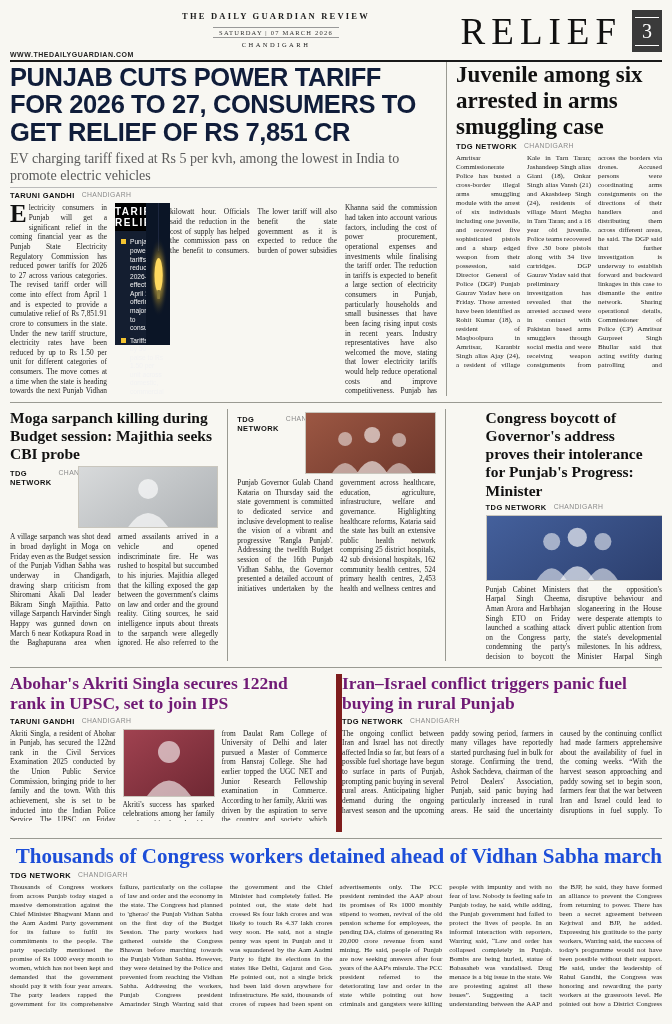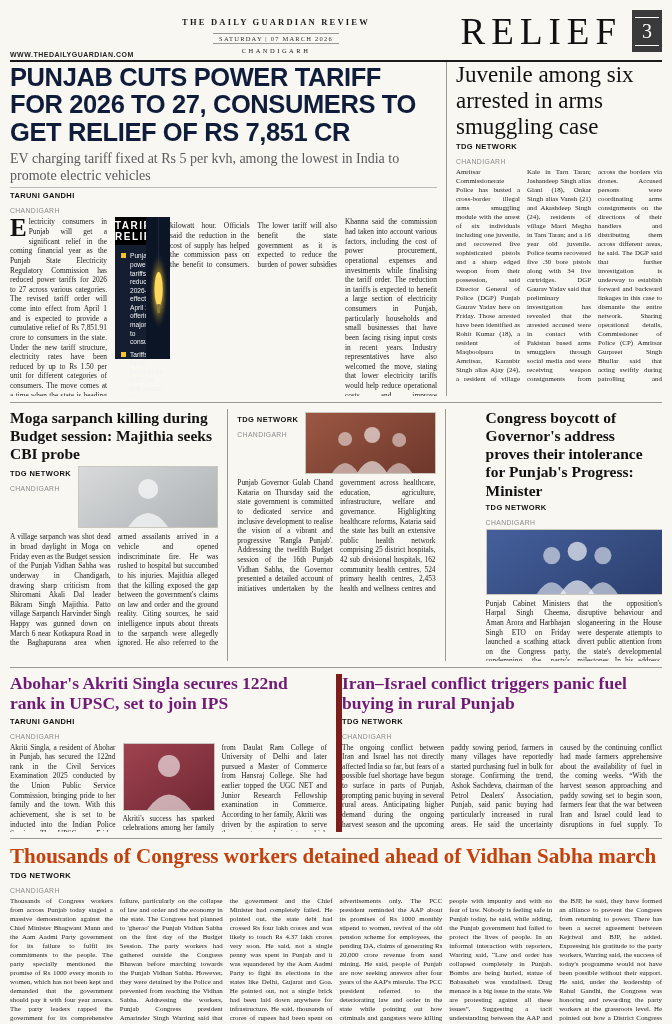--- a/index.html
+++ b/index.html
@@ -1,35 +1,35 @@
 <!DOCTYPE html>
 <html><head>
 <meta charset="utf-8">
 <style>
   html,body{margin:0;padding:0;background:#e8e6e0;}
   .page{position:relative;box-sizing:border-box;width:672px;height:1024px;margin:0 auto;
         background:#f8f7f2;padding:8px 10px;overflow:hidden;
         font-family:"Liberation Serif", serif;color:#1c1c1c;}
   
   header{position:relative;height:52px;border-bottom:2px solid #1a1a1a;}
-  .mast-center{position:absolute;left:110px;right:230px;top:9px;text-align:center;}
+  .mast-center{position:absolute;left:110px;right:230px;top:3px;text-align:center;}
   .pub{font-size:8.5px;letter-spacing:2.2px;font-weight:bold;}
   .dateline{display:inline-block;font-size:6.5px;letter-spacing:1.2px;color:#333;margin-top:2px;
             border-top:1px solid #999;border-bottom:1px solid #999;padding:1px 6px;}
   .city{font-size:6.5px;letter-spacing:2.5px;margin-top:2px;color:#222;}
   .website{position:absolute;left:0;bottom:2px;font-size:7px;font-weight:bold;
            font-family:"Liberation Sans",sans-serif;letter-spacing:.5px;color:#222;}
   .mast-right{position:absolute;right:0;top:2px;display:flex;align-items:center;gap:10px;}
   .section-title{font-size:37px;letter-spacing:6px;font-weight:400;color:#111;line-height:1;}
   .pageno{background:#3a3a3a;color:#fff;width:30px;height:42px;display:flex;align-items:center;justify-content:center;}
   .pageno span{border-top:1px solid #fff;border-bottom:1px solid #fff;padding:2px 7px;font-size:20px;font-family:"Liberation Serif",serif;}
   
   .band{overflow:hidden;}
   .sep{border-top:1px solid #9a9a92;margin:6px 0;}
-  .byline{display:flex;flex-direction:column;gap:7px;margin:3px 0;}
+  .byline{display:flex;flex-direction:row;gap:7px;margin:3px 0;}
   .byline-name{font-size:7.5px;font-weight:bold;font-family:"Liberation Sans",sans-serif;letter-spacing:.4px;color:#111;}
   .byline-loc{font-size:6.8px;color:#8a8a8a;font-family:"Liberation Sans",sans-serif;letter-spacing:.4px;}
   .bodytext{font-size:7.4px;line-height:1.3;text-align:justify;color:#222;}
   .rule{border-top:1px solid #bbb;margin:3px 0;}
   .photo{position:relative;overflow:hidden;border:1px solid #c9c6bd;}
   .photo svg{position:absolute;inset:0;width:100%;height:100%;}
   
   .band1{display:flex;height:334px;}
   .lead{width:436px;padding-right:9px;box-sizing:border-box;}
   .lead h1{margin:2px 0 0;font-family:"Liberation Sans",sans-serif;font-weight:bold;
@@ -45,21 +45,21 @@
   .tb-header{background:#000;color:#fff;font-family:"Liberation Sans",sans-serif;font-weight:bold;
              font-size:10px;text-align:center;padding:3px 0;letter-spacing:1.5px;}
   .tb-left ul{list-style:none;margin:3px 0;padding:0 6px;}
   .tb-left li{display:flex;gap:4px;font-size:6.6px;line-height:1.3;margin:4px 0;
               font-family:"Liberation Sans",sans-serif;color:#f2f2f2;}
   .sq{flex:none;width:5px;height:5px;background:#f4c430;margin-top:1px;}
   .tb-right{flex:1;}
   .tb-right svg{width:100%;height:100%;display:block;}
   .lbm-text{margin-top:4px;column-count:2;column-gap:8px;column-fill:auto;height:56px;overflow:hidden;}
   .juvenile{flex:1;border-left:1px solid #9a9a92;padding-left:9px;box-sizing:border-box;}
-  .juvenile h2{margin:0;font-size:23px;line-height:1.12;font-weight:normal;color:#111;}
+  .juvenile h2{margin:0;font-size:23px;line-height:1.12;font-weight:bold;color:#111;}
   .juv-body{column-count:3;column-gap:7px;column-fill:auto;height:218px;overflow:hidden;font-size:6.9px;}
   
   .band2{display:flex;height:252px;}
   .story2{width:33.33%;box-sizing:border-box;padding:0 9px;}
   .story2:first-child{padding-left:0;}
   .story2:last-child{padding-right:0;padding-left:40px;}
   .story2 + .story2{border-left:1px solid #9a9a92;}
   .story2 h2{margin:0;font-size:15.5px;line-height:1.17;font-weight:bold;color:#111;}
   .story2-top{display:flex;gap:6px;margin:3px 0 4px;align-items:flex-start;}
   .story2-top .byline{flex:none;width:62px;}
@@ -71,21 +71,21 @@
   .band3{display:flex;height:158px;}
   .upsc{width:326px;box-sizing:border-box;padding-right:9px;}
   .fuel{flex:1;border-left:6px solid #7f1d1d;box-sizing:border-box;}
   .band3 h2{margin:0;font-size:17.5px;line-height:1.13;font-weight:bold;color:#701a75;}
   .upsc-body{display:flex;gap:7px;height:92px;overflow:hidden;}
   .upsc-col{flex:1;}
   .upsc-mid{flex:none;width:92px;display:flex;flex-direction:column;gap:3px;}
   .upsc-mid .photo{height:66px;}
   .fuel-body{column-count:3;column-gap:7px;column-fill:auto;height:96px;overflow:hidden;}
   
-  .band4 h2{margin:0 0 2px;font-size:21px;line-height:1.1;font-weight:bold;color:#c2410c;}
+  .band4 h2{margin:0 0 2px;font-size:21px;line-height:1.1;font-weight:bold;color:#1d4ed8;text-align:right;}
   .march-body{column-count:6;column-gap:7px;column-fill:auto;height:128px;overflow:hidden;font-size:6.9px;}
   
   .tint-gray{background:linear-gradient(145deg,#d8dadb,#aeb2b5);}
   .tint-red{background:linear-gradient(145deg,#9c5743,#6d372b);}
   .tint-blue{background:linear-gradient(145deg,#44609c,#2c3f6e);}
   .tint-maroon{background:linear-gradient(145deg,#a04250,#6f2833);}
 </style>
 </head>
 <body>
 

